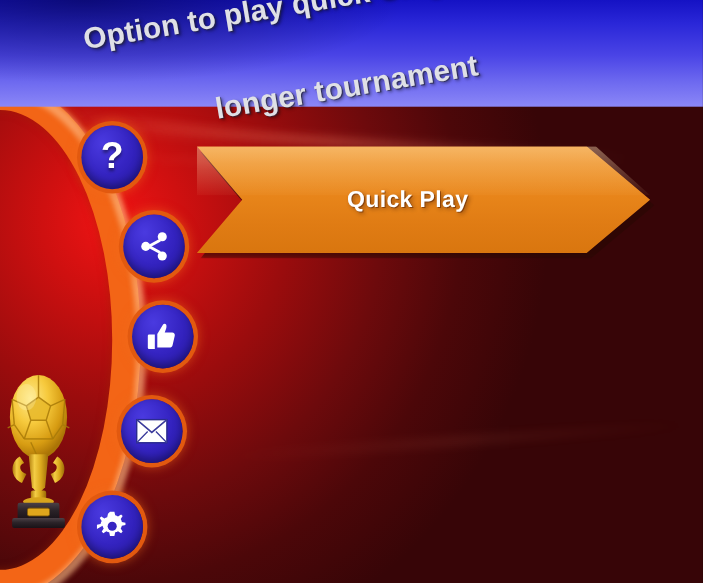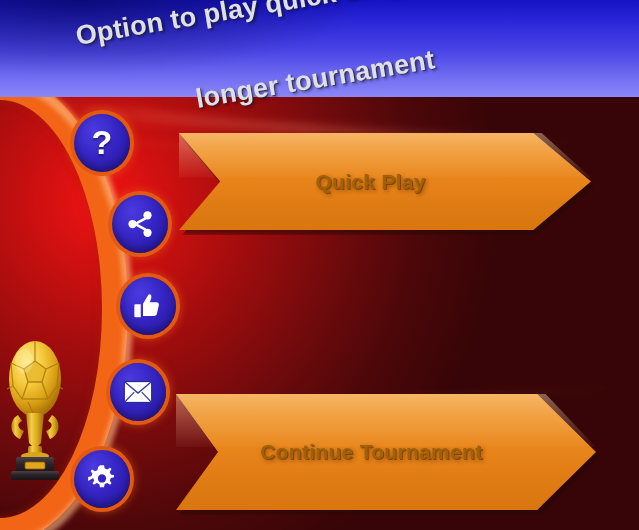--- a/index.html
+++ b/index.html
@@ -220,21 +220,21 @@
     clip-path: polygon(0% 0%, 88% 0%, 100% 100%, 0% 100%);
     pointer-events: none;
   }
   .menu-btn .label {
     position: absolute;
     inset: 0;
     display: flex;
     align-items: center;
     justify-content: center;
     padding-right: 7%;
-    color: #a16207;
+    color: #ffffff;
     font-weight: bold;
     font-size: 21px;
     letter-spacing: .3px;
     text-shadow:
         1px 1px 0 rgba(90,35,5,.55),
         2px 2px 4px rgba(60,20,0,.45);
     pointer-events: none;
   }
   #btn-quick-play       { left: 179px; top: 133px; width: 412px; height: 97px; }
   #btn-new-tournament   { left: 229px; top: 259px; width: 402px; height: 104px; }
@@ -356,20 +356,14 @@
   </div>
 
   <div class="menu-btn" id="btn-quick-play">
     <div class="shade"></div>
     <div class="face"></div>
     <div class="hilite"></div>
     <div class="label">Quick Play</div>
   </div>
 
 
-  <div class="menu-btn" id="btn-continue-tournament">
-    <div class="shade"></div>
-    <div class="face"></div>
-    <div class="hilite"></div>
-    <div class="label">Continue Tournament</div>
-  </div>
 
 </div>
 
 </body></html>

